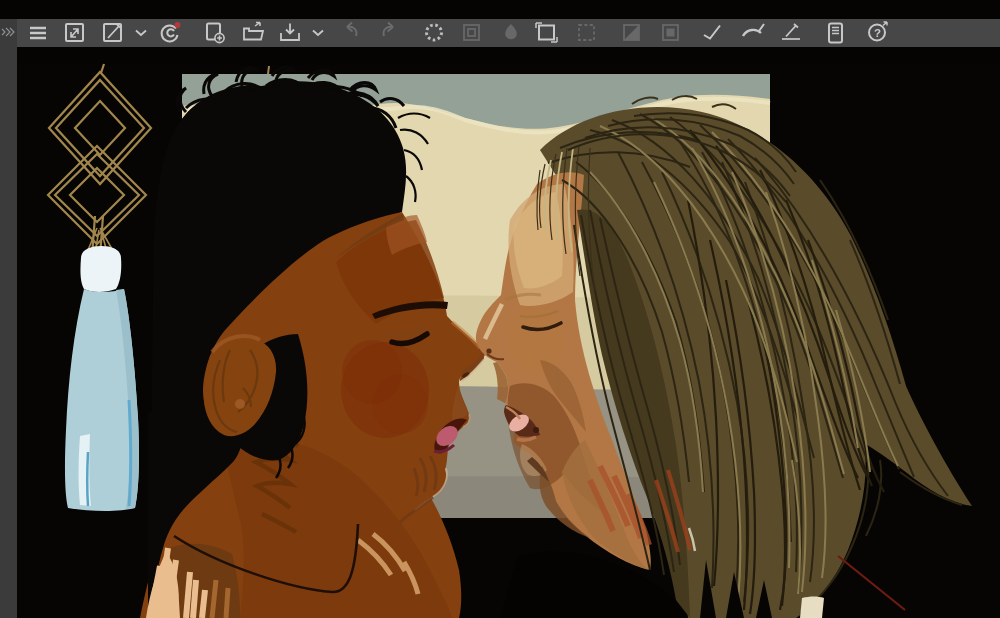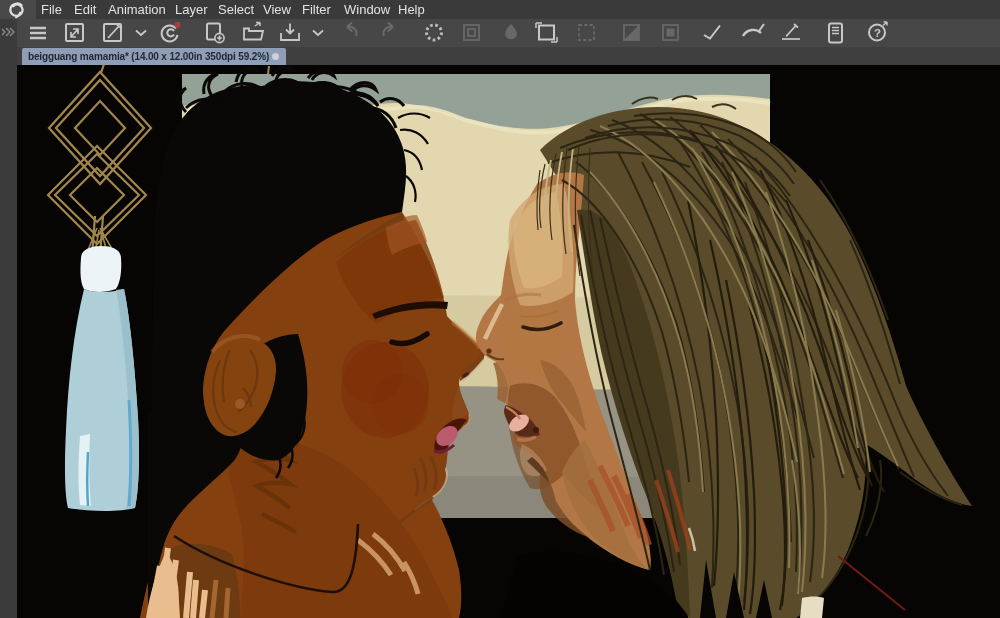--- a/index.html
+++ b/index.html
@@ -310,36 +310,20 @@
       <path d="M756,618 L764,580 L772,618 Z"></path>
     </g>
 
     <path d="M518,556 C556,545 598,554 638,574 C660,585 678,600 688,618 L500,618 Z" fill="#050302"></path>
 
     <path d="M802,598 C810,596 818,596 824,598 L822,618 L800,618 Z" fill="#e6ddc2"></path>
 
     <path d="M838,556 L905,610" stroke="#6e1b12" stroke-width="2.2" fill="none"></path>
   </g>
 </svg>
-<div class="menubar">
-  <div class="logotile"></div>
-  <svg width="36" height="19" style="position:absolute;left:0;top:0;">
-    <path d="M21.5,5.2 C18.8,2.8 14.4,3 12,5.6 C9.6,8.2 9.8,12.2 12.4,14.4 C15,16.6 19,16.4 21.2,13.8 C23.2,11.4 23,7.8 20.6,5.8 C18.4,4 15.2,4.2 13.4,6.2" fill="none" stroke="#dedede" stroke-width="2.3" stroke-linecap="round"></path>
-    <path d="M20.2,12.8 C19.6,14.8 18.2,16.4 16.2,17.2" fill="none" stroke="#dedede" stroke-width="2.3" stroke-linecap="round"></path>
-  </svg>
-  <span style="left:41px;">File</span>
-  <span style="left:74px;">Edit</span>
-  <span style="left:108px;">Animation</span>
-  <span style="left:175px;">Layer</span>
-  <span style="left:218px;">Select</span>
-  <span style="left:263px;">View</span>
-  <span style="left:302px;">Filter</span>
-  <span style="left:344px;">Window</span>
-  <span style="left:398px;">Help</span>
-</div>
 <div class="toolbar">
 <svg width="1000" height="28">
   <g stroke="#c8c8c8" fill="none" stroke-width="2">
 
     <path d="M30,9 L46,9 M30,14 L46,14 M30,19 L46,19" stroke-width="2.4"></path>
 
     <rect x="66" y="5" width="17" height="17" rx="1"></rect>
     <path d="M71,18 L78,10 M71,13 L71,18 L76,18 M78,15 L78,10 L73,10" stroke-width="1.6"></path>
 
     <rect x="104" y="5" width="17" height="17" rx="1"></rect>
@@ -400,22 +384,19 @@
     <rect x="829" y="4.5" width="13" height="19" rx="2"></rect>
     <path d="M832,8.5 L839,8.5 M832,11.5 L839,11.5 M832,14.5 L839,14.5" stroke-width="1.3"></path>
 
     <circle cx="877" cy="13.5" r="8"></circle>
     <path d="M883,6.5 L887,3 M887,3 L883.5,3 M887,3 L887,6.5" stroke-width="1.4"></path>
   </g>
   <text x="874" y="18" font-family="Liberation Sans,sans-serif" font-size="11.5" font-weight="bold" fill="#c8c8c8">?</text>
 
   <circle cx="177.5" cy="6" r="3" fill="#b33a3a"></circle>
 </svg>
-</div>
-<div class="tabrow">
-  <div class="tab">beigguang mamamia* (14.00 x 12.00in 350dpi 59.2%)<span class="dot"></span></div>
 </div>
 <div class="strip">
   <svg width="17" height="40" style="position:absolute;left:0;top:3px;">
     <path d="M2,7 L5,10 L2,13 M6,6 L10,10 L6,14 M10,6 L14,10 L10,14" stroke="#8f8f8f" stroke-width="1.2" fill="none"></path>
   </svg>
 </div>
 </div>
 
 </body></html>

